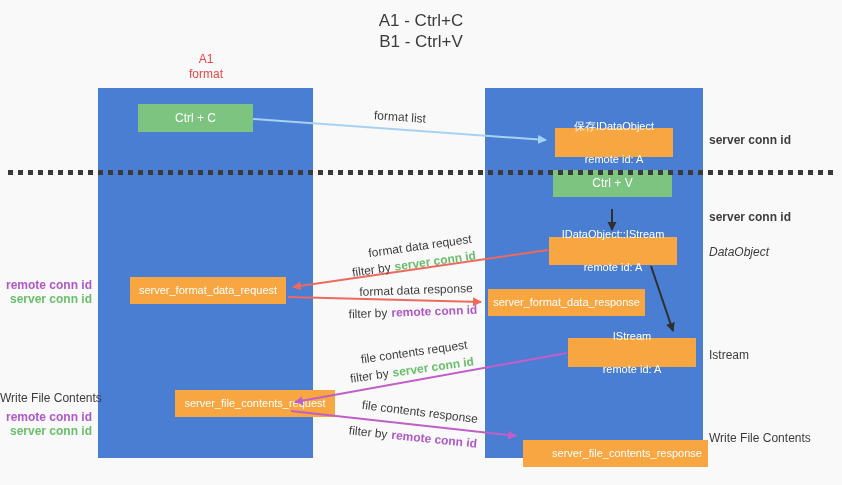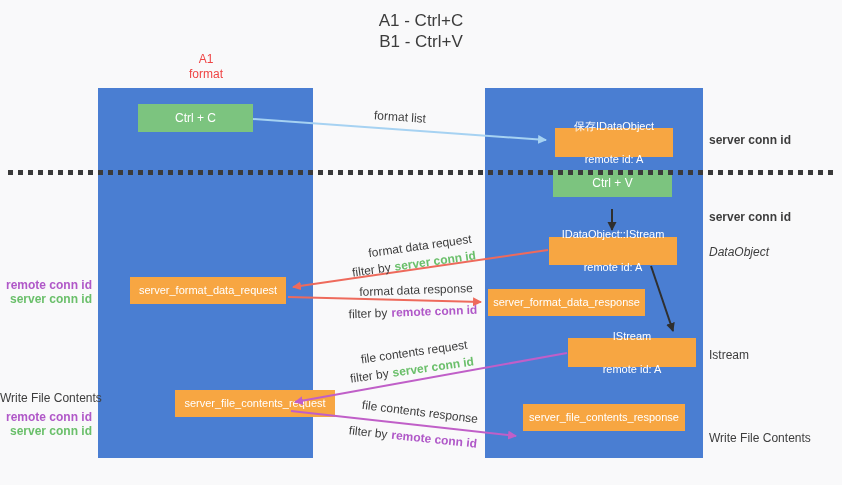--- a/index.html
+++ b/index.html
@@ -78,21 +78,21 @@
 
   <div class="node orange" style="left:488px;top:289px;width:157px;height:27px;">server_format_data_response</div>
 
   <div class="node orange" style="left:568px;top:338px;width:128px;height:29px;">
     <div>IStream</div>
     <div>remote id: A</div>
   </div>
 
   <div class="node orange" style="left:128px;top:390px;width:160px;height:27px;margin-left:47px;">server_file_contents_request</div>
 
-  <div class="node orange" style="left:523px;top:404px;width:162px;height:27px;">server_file_contents_response</div>
+  <div class="node orange" style="left:523px;top:440px;width:162px;height:27px;padding-left:23px;">server_file_contents_response</div>
 
   <svg class="arrows" width="842" height="485" viewBox="0 0 842 485">
     <defs>
       <marker id="m-blue" markerUnits="userSpaceOnUse" markerWidth="10" markerHeight="10" refX="8" refY="4.5" orient="auto">
         <path d="M0,0 L9,4.5 L0,9 Z" style="fill:var(--lightblue-arrow)"></path>
       </marker>
       <marker id="m-black" markerUnits="userSpaceOnUse" markerWidth="10" markerHeight="10" refX="8" refY="4.5" orient="auto">
         <path d="M0,0 L9,4.5 L0,9 Z" style="fill:var(--black-arrow)"></path>
       </marker>
       <marker id="m-red" markerUnits="userSpaceOnUse" markerWidth="10" markerHeight="10" refX="8" refY="4.5" orient="auto">

